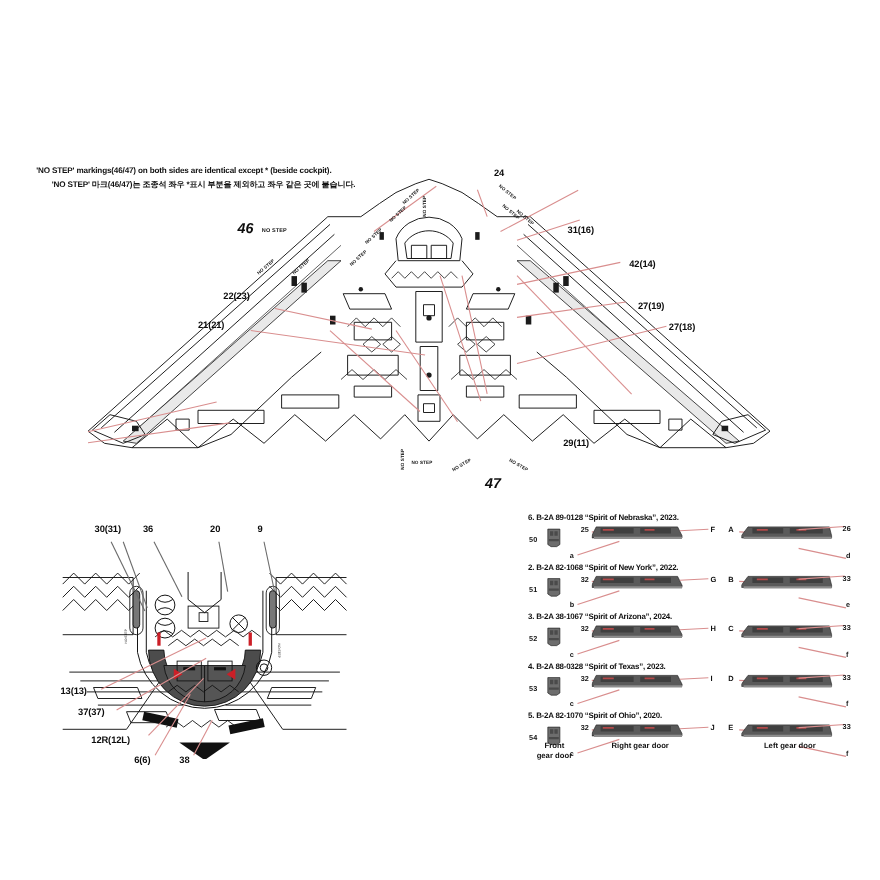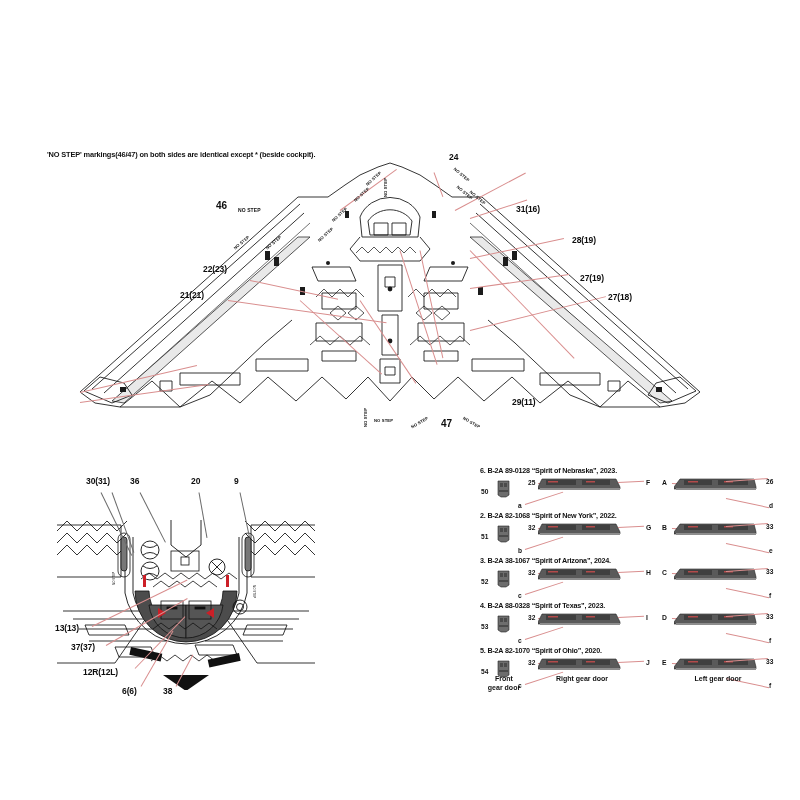--- a/index.html
+++ b/index.html
@@ -10,21 +10,21 @@
   }
   #sheet{position:absolute;inset:0;}
 
   
   .abs{position:absolute;}
   .lbl{
     position:absolute;font-weight:bold;white-space:nowrap;
     letter-spacing:-0.1px;
   }
   .lbl.main{font-size:8.5px;}
-  .lbl.big{font-size:10px;}
+  .lbl.big{font-size:13px;font-style:italic;}
   .nostep{
     position:absolute;font-size:4.2px;font-weight:bold;white-space:nowrap;
     letter-spacing:0.1px;color:#111;
   }
   .note{
     position:absolute;font-size:7.4px;font-weight:bold;color:#111;
     white-space:nowrap;letter-spacing:-0.15px;
   }
   .leader{position:absolute;transform-origin:0 50%;height:0;border-top:0.7px solid #d98e8e;}
   .leader.dark{border-top:0.7px solid #6a6a6a;}
@@ -43,21 +43,22 @@
   
   .fgd{position:absolute;width:15px;height:19px;}
   
   .mgd{position:absolute;height:15px;}
 </style>
 </head>
 <body>
 
 <div id="sheet">
 
-  <div class="note" style="left:47px;top:150px;">'NO STEP' markings(46/47) on both sides are identical except * (beside cockpit).</div>
+  <div class="note" style="left:33px;top:150px;">'NO STEP' markings(46/47) on both sides are identical except * (beside cockpit).</div>
+  <div class="note" style="left:47px;top:163px;">'NO STEP' 마크(46/47)는 조종석 좌우 *표시 부분을 제외하고 좌우 같은 곳에 붙습니다.</div>
 
   <svg class="abs" style="left:60px;top:145px;" width="660" height="300" viewBox="0 0 660 300">
     <g fill="none" stroke="#111" stroke-width="0.85" stroke-linejoin="round">
 
       <path d="M20 247 L238 52 L268 52 L285 40 L300 30 L318 22 L330 18"></path>
       <path d="M20 247 L35 258 L60 262 L120 262 L150 250 L205 198 L232 175"></path>
 
       <path d="M60 262 L92 236 L120 262 L152 236 L180 258 L208 232 L236 256 L262 232 L286 254"></path>
 
       <path d="M640 247 L422 52 L392 52 L375 40 L360 30 L342 22 L330 18"></path>
@@ -156,27 +157,27 @@
   <div class="leader" style="left:360px;top:300px;width:100px;transform:rotate(56deg);"></div>
   <div class="leader" style="left:400px;top:250px;width:120px;transform:rotate(72deg);"></div>
   <div class="leader" style="left:420px;top:250px;width:110px;transform:rotate(78deg);"></div>
   <div class="leader" style="left:470px;top:250px;width:150px;transform:rotate(46deg);"></div>
   <div class="leader" style="left:340px;top:210px;width:70px;transform:rotate(-36deg);"></div>
   <div class="leader" style="left:455px;top:210px;width:80px;transform:rotate(-28deg);"></div>
 
   <div class="lbl main" style="left:413px;top:152px;margin-left:36px;">24</div>
   <div class="lbl big" style="left:216px;top:200px;">46</div>
   <div class="lbl main" style="left:516px;top:204px;">31(16)</div>
-  <div class="lbl main" style="left:572px;top:235px;">28(19)</div>
+  <div class="lbl main" style="left:572px;top:235px;">42(14)</div>
   <div class="lbl main" style="left:580px;top:273px;">27(19)</div>
   <div class="lbl main" style="left:203px;top:264px;text-align:center;">22(23)</div>
   <div class="lbl main" style="left:180px;top:290px;">21(21)</div>
   <div class="lbl main" style="left:608px;top:292px;">27(18)</div>
   <div class="lbl main" style="left:512px;top:397px;">29(11)</div>
-  <div class="lbl big" style="left:441px;top:418px;">47</div>
+  <div class="lbl big" style="left:441px;top:432px;">47</div>
 
   <div class="nostep" style="left:238px;top:207px;font-size:5px;">NO STEP</div>
 
   <div class="nostep" style="left:232px;top:240px;transform:rotate(-40deg);">NO STEP</div>
   <div class="nostep" style="left:264px;top:240px;transform:rotate(-40deg);">NO STEP</div>
   <div class="nostep" style="left:316px;top:232px;transform:rotate(-42deg);">NO STEP</div>
   <div class="nostep" style="left:330px;top:212px;transform:rotate(-42deg);">NO STEP</div>
   <div class="nostep" style="left:352px;top:192px;transform:rotate(-42deg);">NO STEP</div>
   <div class="nostep" style="left:364px;top:176px;transform:rotate(-42deg);">NO STEP</div>
   <div class="nostep" style="left:376px;top:185px;transform:rotate(-90deg);">NO STEP</div>

